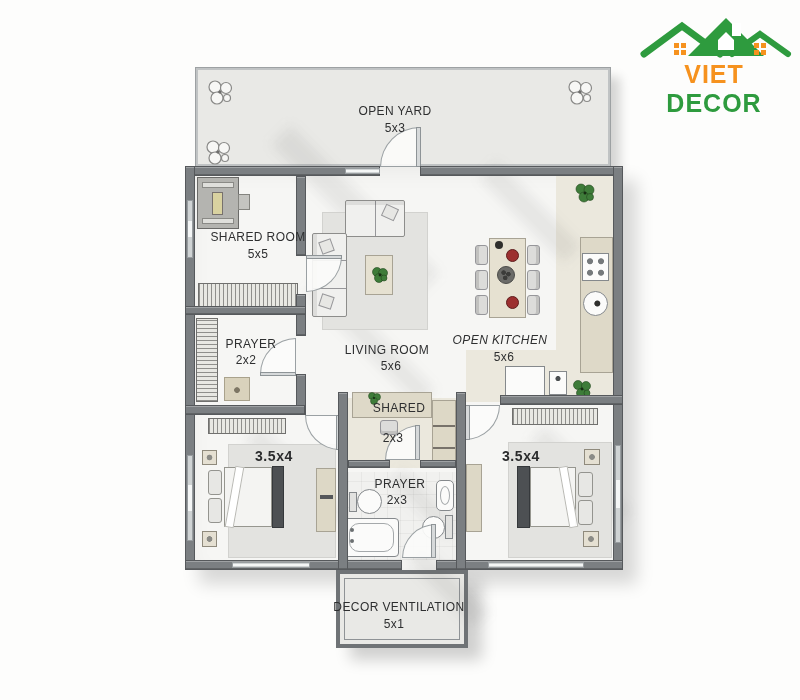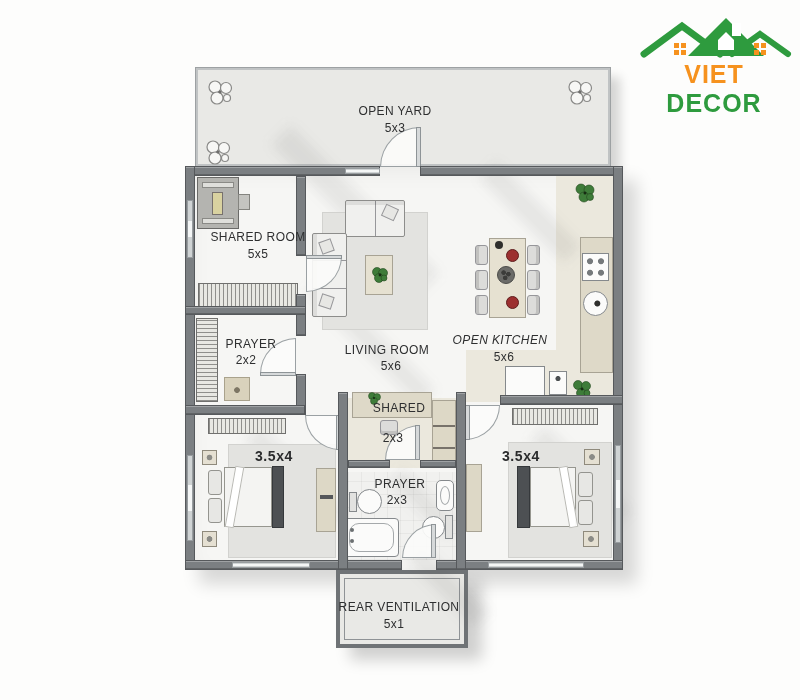--- a/index.html
+++ b/index.html
@@ -122,21 +122,21 @@
   <div class="dim-label" style="left:395px;top:121px;">5x3</div>
 
   <div class="abs house-floor" style="left:185px;top:166px;width:438px;height:404px;"></div>
   <div class="abs tile-beige" style="left:556px;top:176px;width:57px;height:226px;"></div>
   <div class="abs tile-beige" style="left:466px;top:350px;width:147px;height:52px;"></div>
   <div class="abs tile-beige" style="left:348px;top:398px;width:108px;height:70px;"></div>
   <div class="abs tile-grid" style="left:348px;top:472px;width:108px;height:88px;"></div>
 
   <div class="abs rear-box" style="left:336px;top:570px;width:132px;height:78px;"></div>
   <div class="abs rear-inner" style="left:344px;top:578px;width:116px;height:62px;"></div>
-  <div class="room-label" style="left:399px;top:600px;">REAR VENTILATION</div>
+  <div class="room-label" style="left:399px;top:600px;">DECOR VENTILATION</div>
   <div class="dim-label" style="left:394px;top:617px;">5x1</div>
 
   <div class="abs soft-shadow" style="left:250px;top:195px;width:210px;height:28px;"></div>
   <div class="abs soft-shadow" style="left:290px;top:330px;width:160px;height:22px;"></div>
   <div class="abs soft-shadow" style="left:470px;top:200px;width:120px;height:24px;"></div>
   <div class="abs soft-shadow" style="left:235px;top:465px;width:120px;height:22px;"></div>
   <div class="abs soft-shadow" style="left:520px;top:465px;width:120px;height:22px;"></div>
   <div class="abs soft-shadow" style="left:385px;top:495px;width:80px;height:18px;"></div>
   <div class="abs soft-shadow" style="left:400px;top:575px;width:95px;height:22px;"></div>
 

